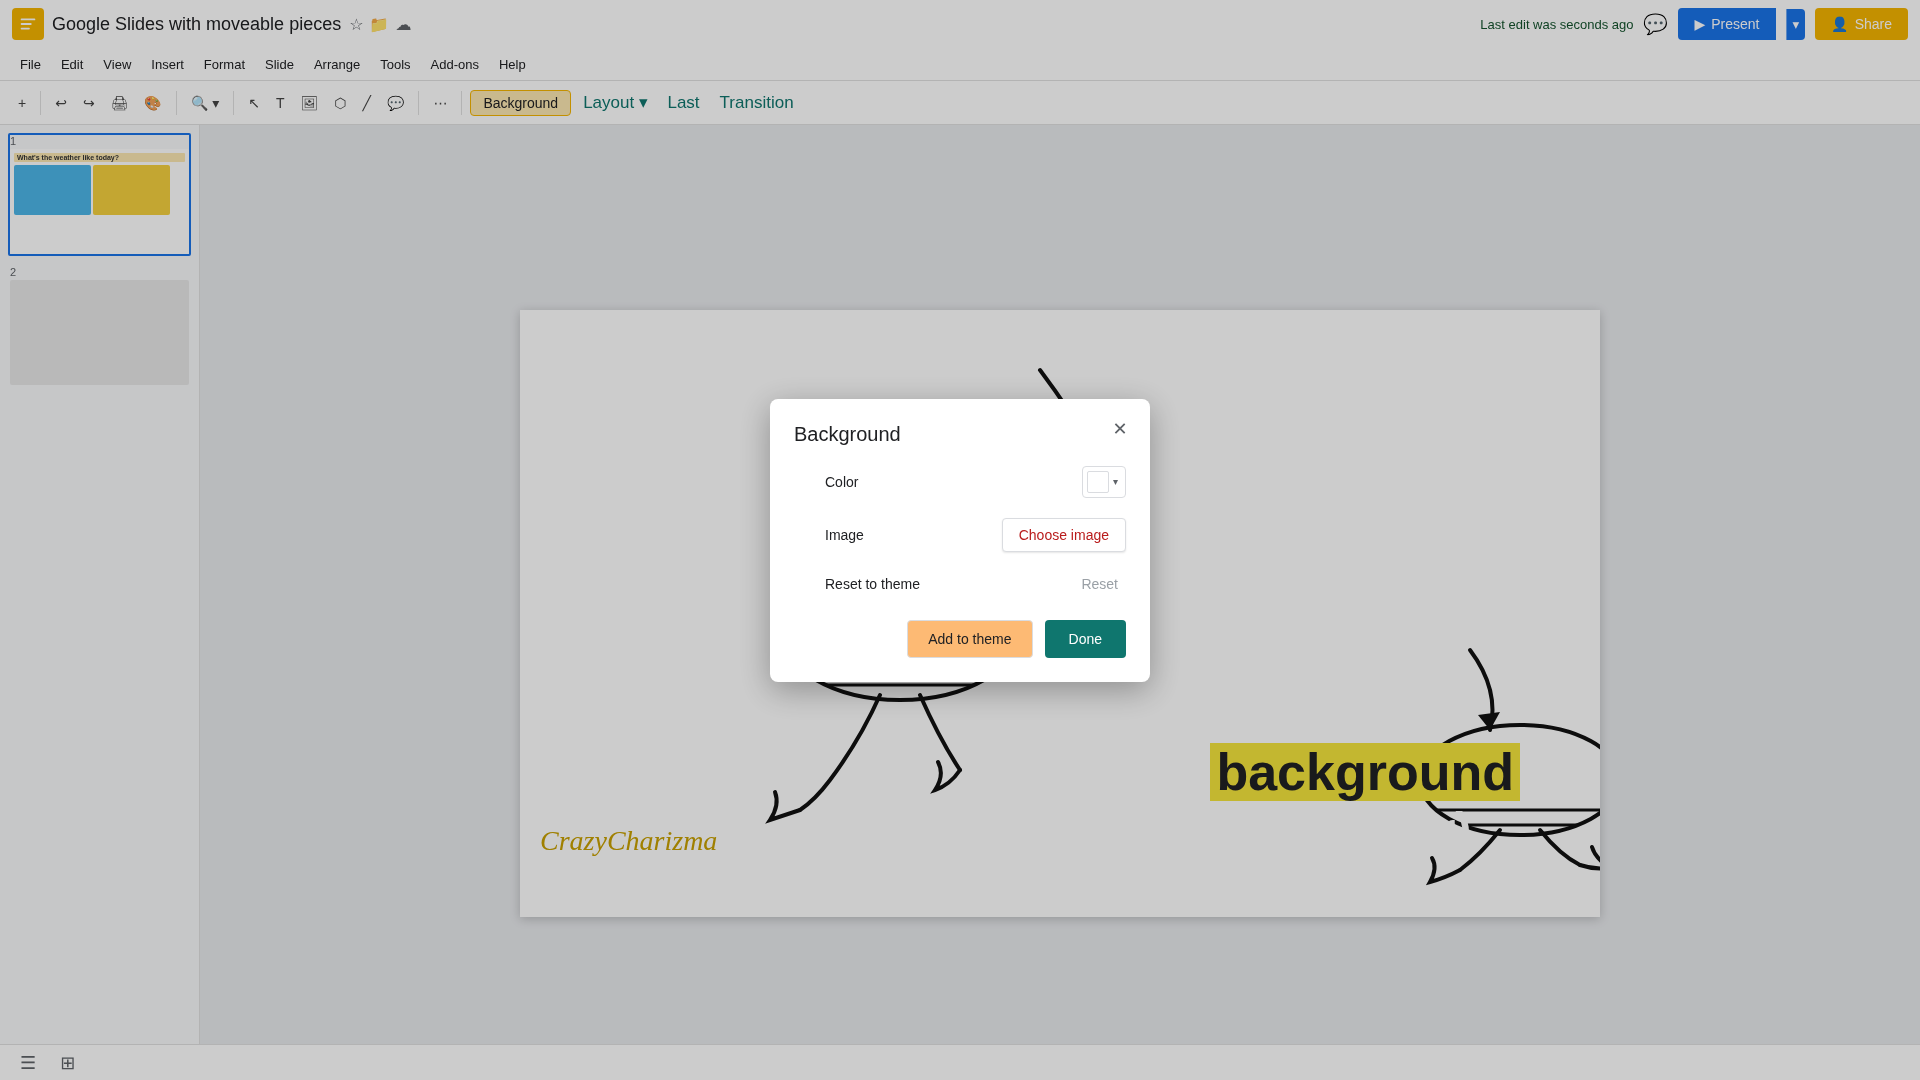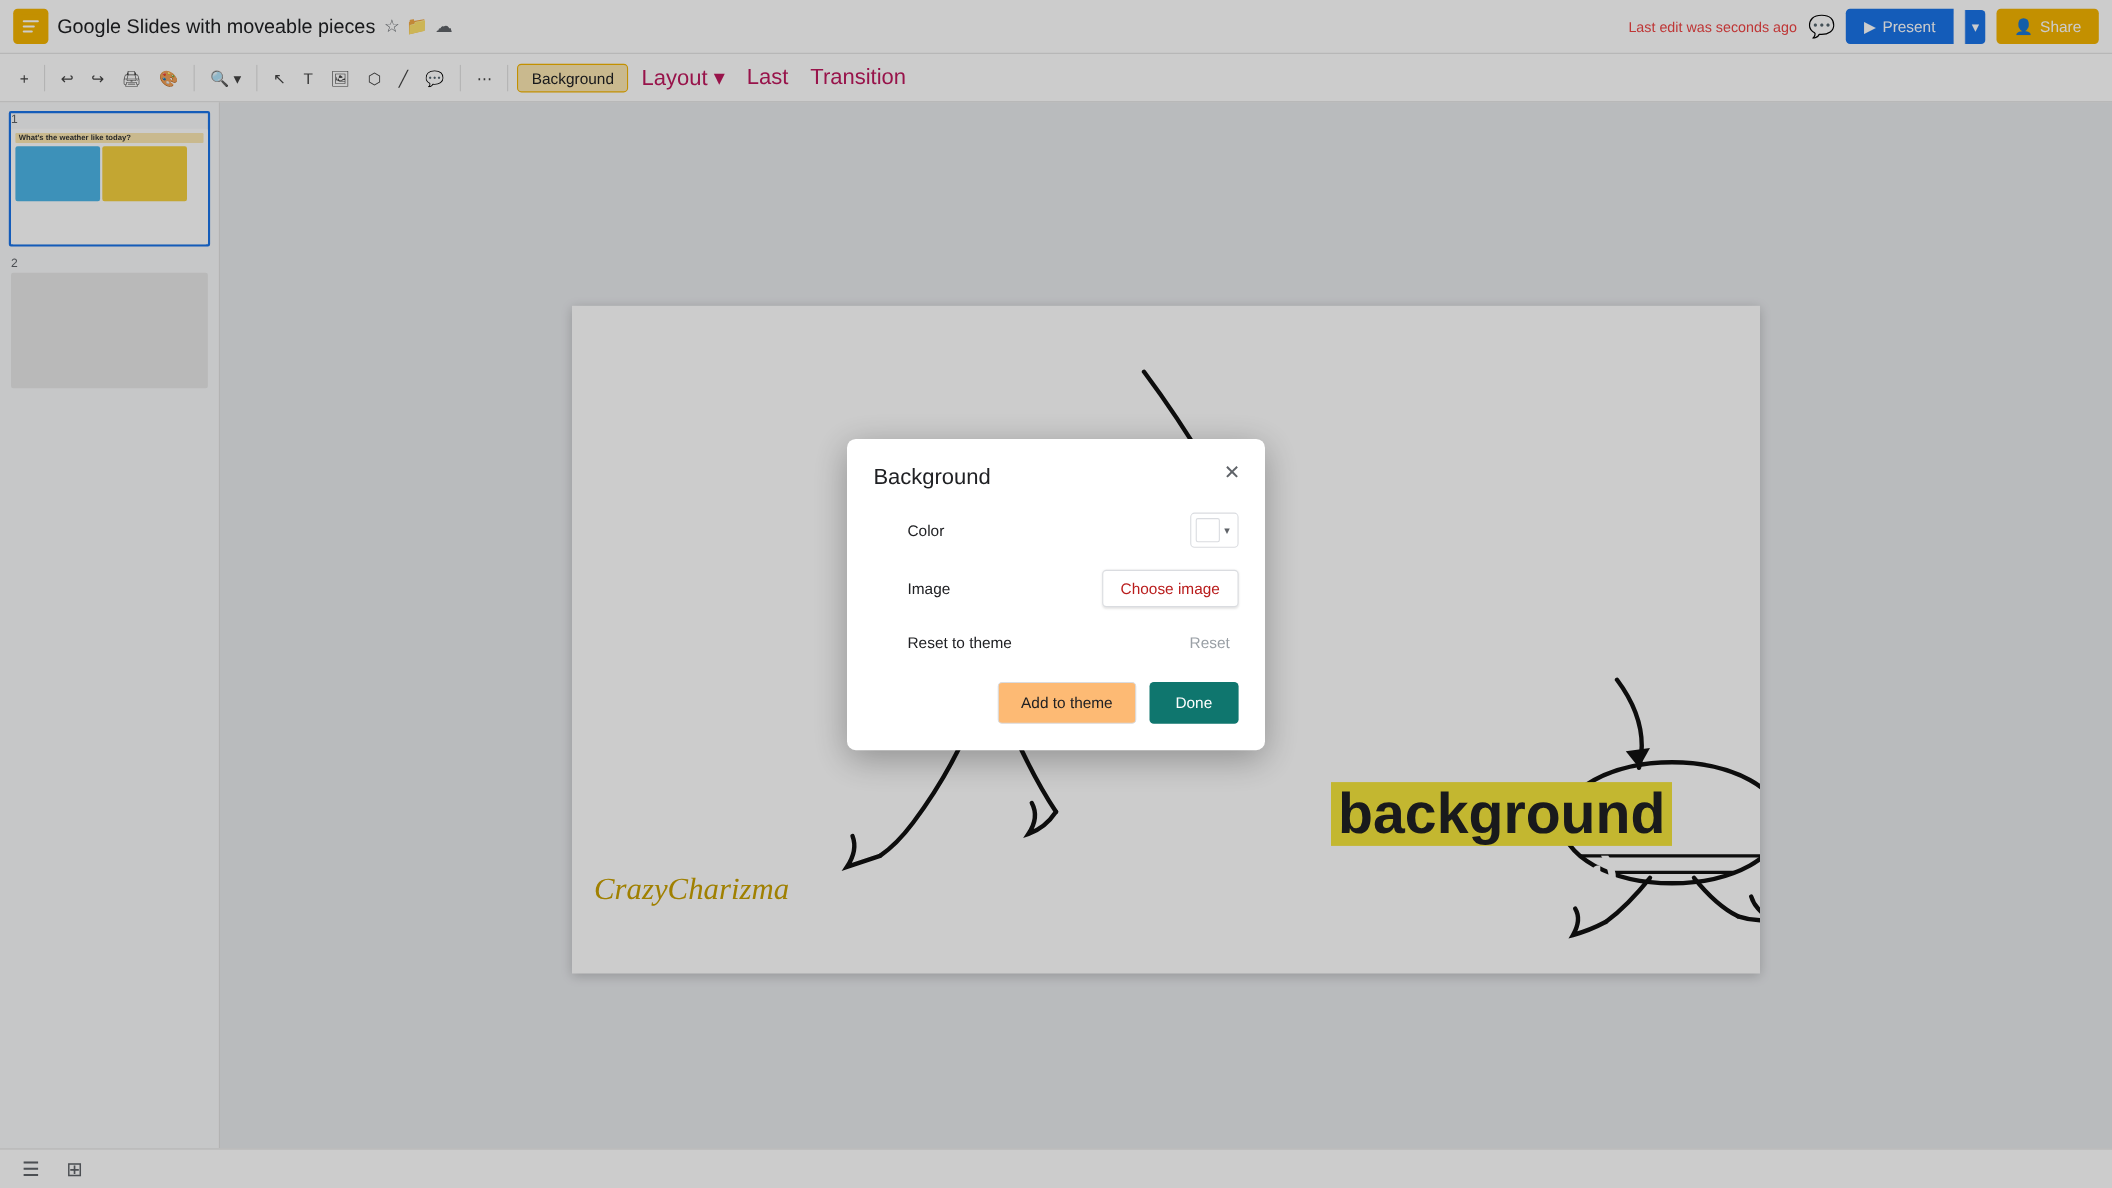--- a/index.html
+++ b/index.html
@@ -82,21 +82,21 @@
     }
     .menu-item {
       font-size: 13px;
       color: #202124;
       padding: 4px 8px;
       border-radius: 4px;
       cursor: pointer;
     }
     .last-edit {
       font-size: 13px;
-      color: #ef4444;
+      color: #14532d;
       margin-left: 20px;
       cursor: pointer;
     }
 
     
     #toolbar {
       background: #fff;
       border-bottom: 1px solid #e0e0e0;
       display: flex;
       align-items: center;
@@ -116,21 +116,21 @@
       border: 1px solid #f4b400;
       border-radius: 4px;
       padding: 4px 12px;
       font-size: 14px;
       cursor: pointer;
       color: #202124;
     }
     .tb-layout-btn {
       background: none; border: none;
       padding: 4px 8px; border-radius: 4px;
-      cursor: pointer; color: #be185d; font-size: 20px; text-align: right;
+      cursor: pointer; color: #0f766e; font-size: 17px; text-align: right;
     }
 
     
     #main-area {
       display: flex;
       height: calc(1080px - 124px);
     }
 
     
     #slides-panel {
@@ -394,20 +394,32 @@
         <span>Present</span>
       </button>
       <button class="btn-present-arrow">▾</button>
       <button class="btn-share">
         <span>👤</span>
         <span>Share</span>
       </button>
     </div>
   </div>
 
+  <div id="menu-bar">
+    <span class="menu-item">File</span>
+    <span class="menu-item">Edit</span>
+    <span class="menu-item">View</span>
+    <span class="menu-item">Insert</span>
+    <span class="menu-item">Format</span>
+    <span class="menu-item">Slide</span>
+    <span class="menu-item">Arrange</span>
+    <span class="menu-item">Tools</span>
+    <span class="menu-item">Add-ons</span>
+    <span class="menu-item">Help</span>
+  </div>
 </div>
 
 <div id="toolbar">
   <button class="tb-btn">+</button>
   <div class="tb-separator"></div>
   <button class="tb-btn">↩</button>
   <button class="tb-btn">↪</button>
   <button class="tb-btn">🖨</button>
   <button class="tb-btn">🎨</button>
   <div class="tb-separator"></div>

